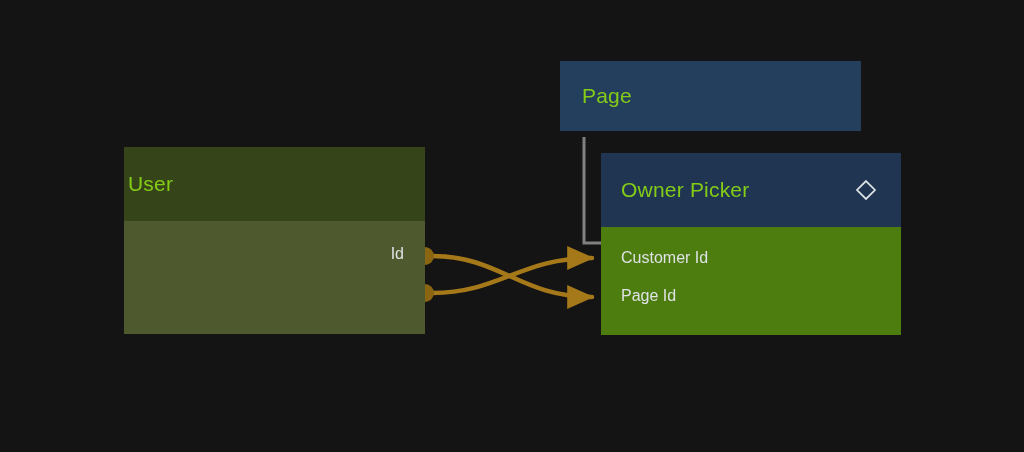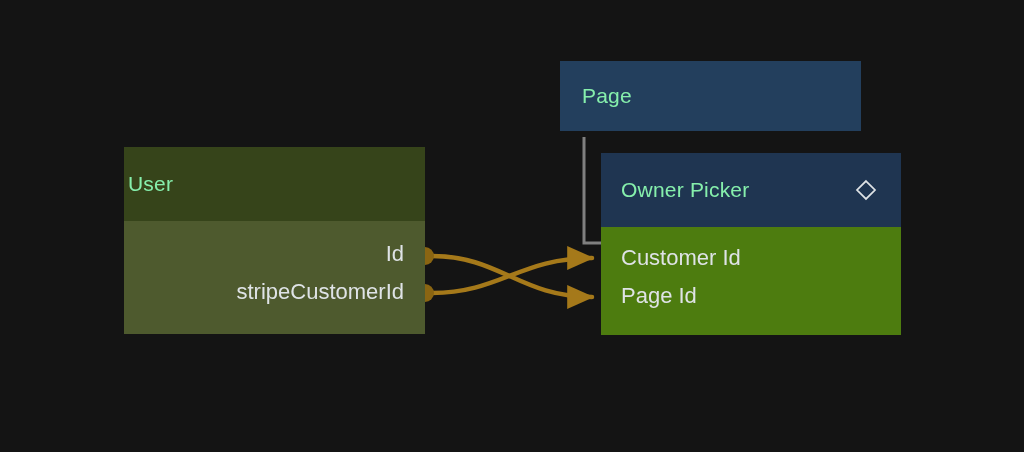--- a/index.html
+++ b/index.html
@@ -30,34 +30,34 @@
     overflow: hidden;
   }
   .node-header {
     box-sizing: border-box;
     display: flex;
     align-items: center;
     justify-content: space-between;
     width: 100%;
   }
   .node-title {
-    color: #86efac;
+    color: #84cc16;
     font-size: 21px;
     letter-spacing: 0.2px;
     white-space: nowrap;
   }
   .node-body {
     box-sizing: border-box;
     width: 100%;
   }
   .field-row {
     display: flex;
     align-items: center;
     color: #dfe3e6;
-    font-size: 22px;
+    font-size: 16px;
     white-space: nowrap;
     text-align: center;
   }
 
   
   #node-user {
     left: 124px;
     top: 147px;
     width: 301px;
     height: 187px;
@@ -141,23 +141,20 @@
   </svg>
 
   <div class="node" id="node-user">
     <div class="node-header">
       <span class="node-title">User</span>
     </div>
     <div class="node-body">
       <div class="field-row">
         <span>Id</span>
       </div>
-      <div class="field-row">
-        <span>stripeCustomerId</span>
-      </div>
     </div>
   </div>
 
   <div class="node" id="node-page">
     <div class="node-header">
       <span class="node-title">Page</span>
     </div>
   </div>
 
   <div class="node" id="node-plan-picker">

